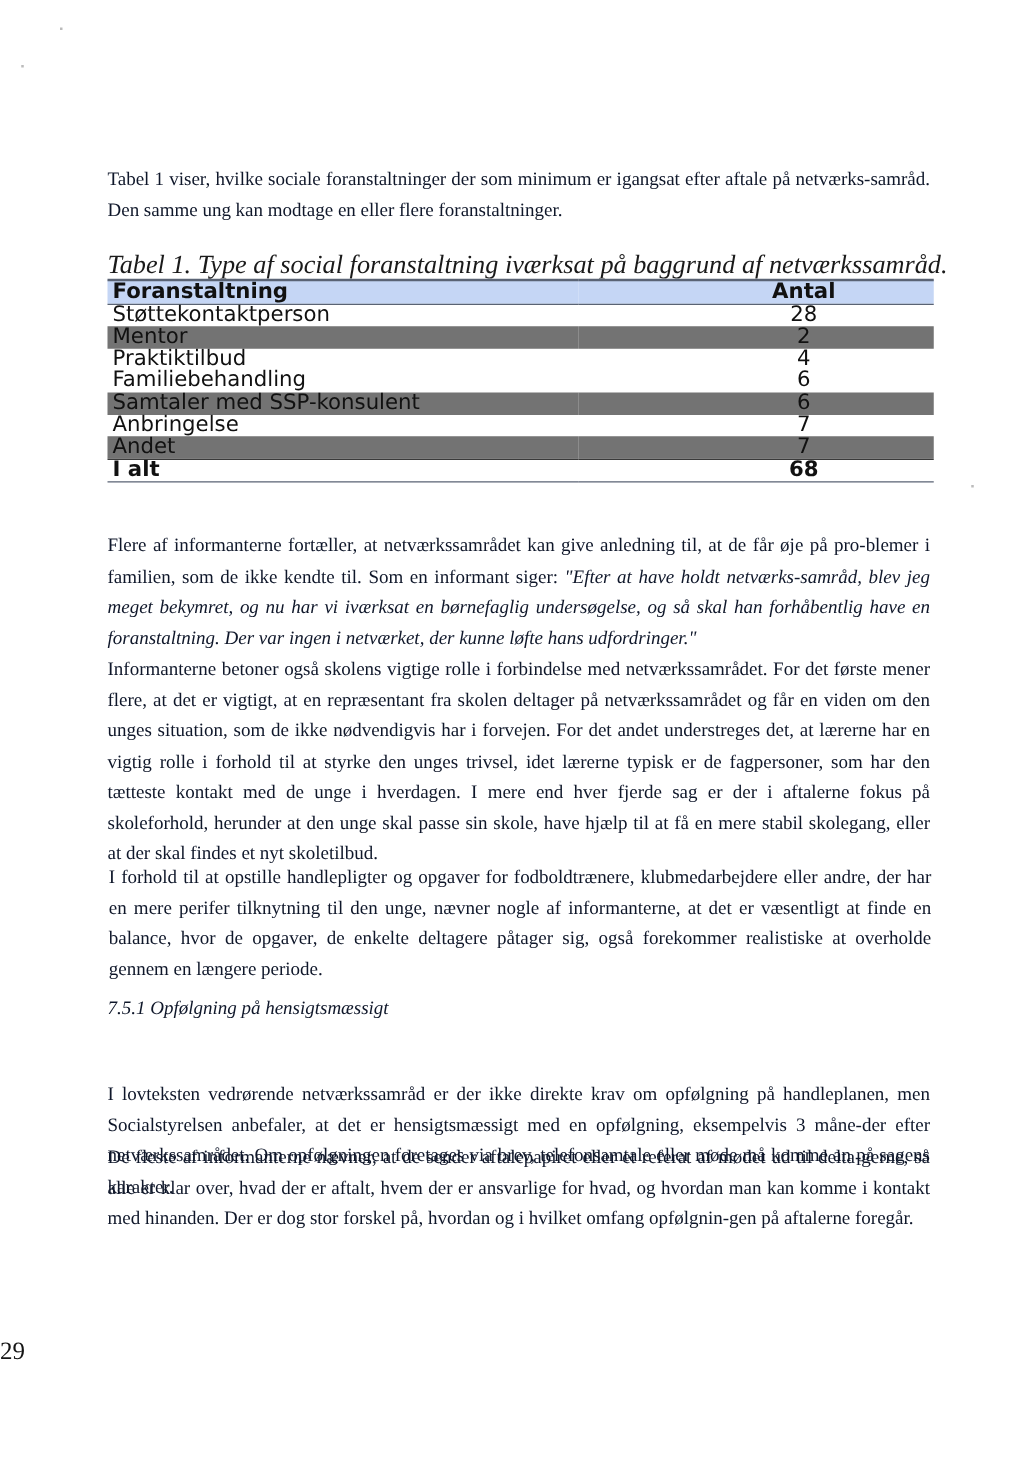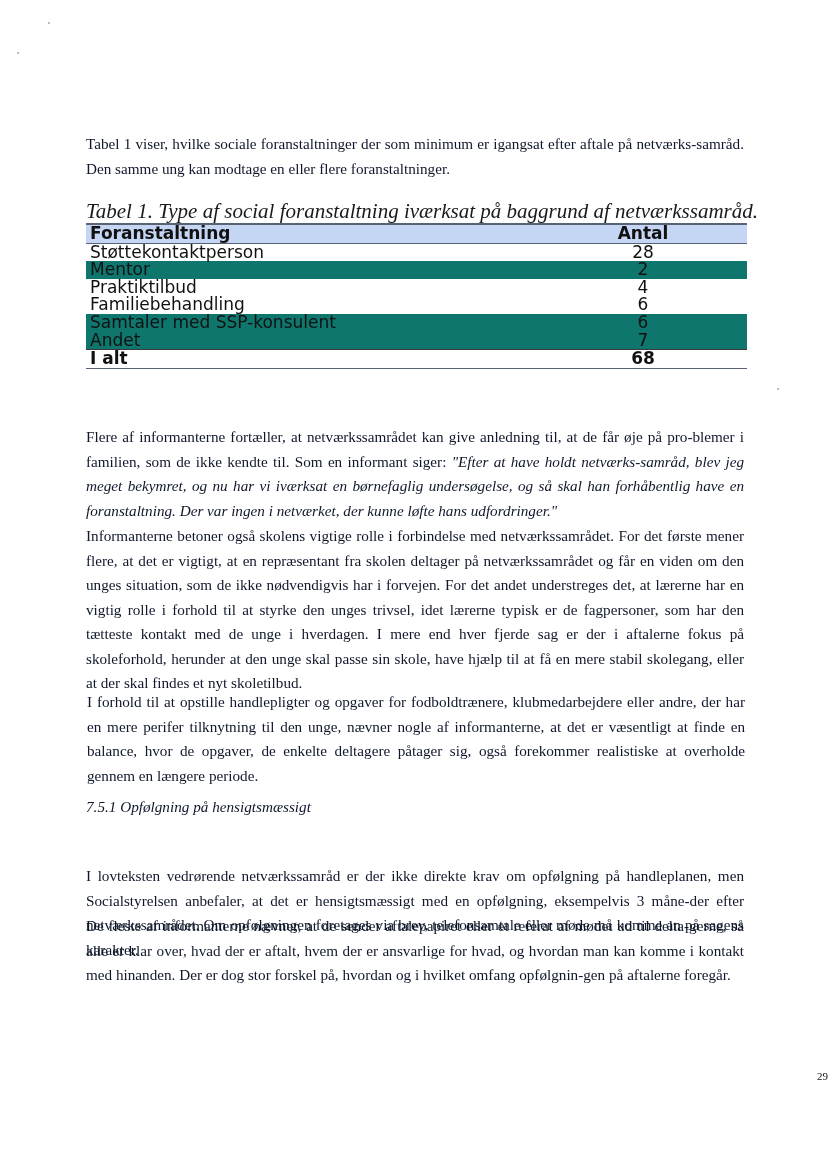--- a/index.html
+++ b/index.html
@@ -17,26 +17,26 @@
   }
   .tbl {
     position: absolute; left: 86px; top: 223px; width: 661px;
     border-collapse: collapse;
     font-family: "DejaVu Sans", sans-serif; font-size: 17px; color: #111;
   }
   .tbl td, .tbl th { padding: 0 4px; height: 17.6px; line-height: 17.6px; white-space: nowrap; }
   .tbl th { font-weight: bold; text-align: left; }
   .tbl .num { text-align: center; width: 200px; padding-left: 80px; }
   .tbl thead tr { background: #c5d6f5; border-top: 2px solid #5a6374; border-bottom: 1.5px solid #5a6374; }
-  .tbl tbody tr.alt { background: #0f766e; }
+  .tbl tbody tr.alt { background: #737373; }
   .tbl tfoot tr { border-top: 1.5px solid #3a3a3a; border-bottom: 1.5px solid #5a6374; }
   .tbl tfoot td { font-weight: bold; }
   .pagenum {
-    position: absolute; left: 0; width: 828px; top: 1070px; text-align: right;
-    font-family: "Liberation Serif", serif; font-size: 11px; color: #141414;
+    position: absolute; left: 0; width: 828px; top: 1070px; text-align: left;
+    font-family: "Liberation Serif", serif; font-size: 20px; color: #141414;
   }
   .speck { position: absolute; width: 2px; height: 2px; background: #bbb; }
 </style>
 </head>
 <body>
 
 <div class="page">
 
   <div class="speck" style="left:48px;top:22px;"></div>
   <div class="speck" style="left:17px;top:52px;"></div>
@@ -67,20 +67,24 @@
         <td class="num">4</td>
       </tr>
       <tr>
         <td>Familiebehandling</td>
         <td class="num">6</td>
       </tr>
       <tr class="alt">
         <td>Samtaler med SSP-konsulent</td>
         <td class="num">6</td>
       </tr>
+      <tr>
+        <td>Anbringelse</td>
+        <td class="num">7</td>
+      </tr>
       <tr class="alt">
         <td>Andet</td>
         <td class="num">7</td>
       </tr>
     </tbody>
     <tfoot>
       <tr>
         <td>I alt</td>
         <td class="num">68</td>
       </tr>

